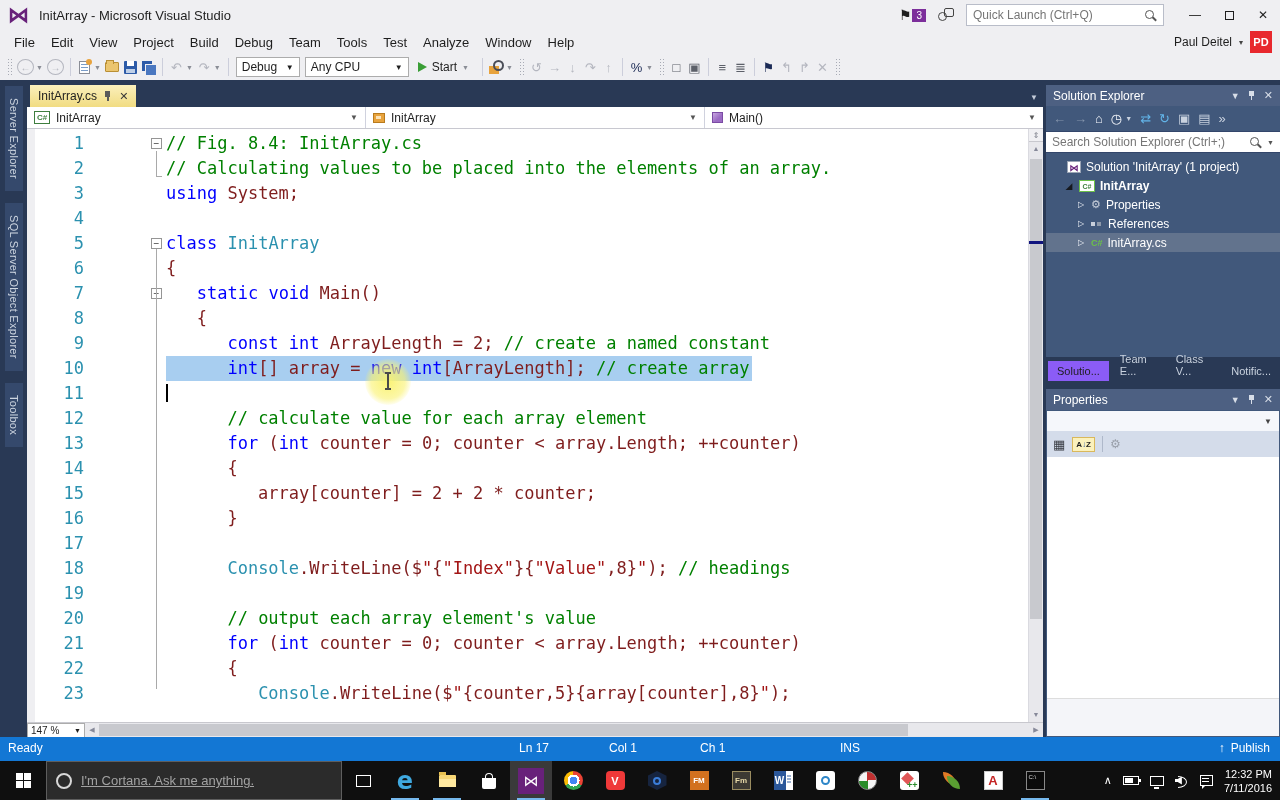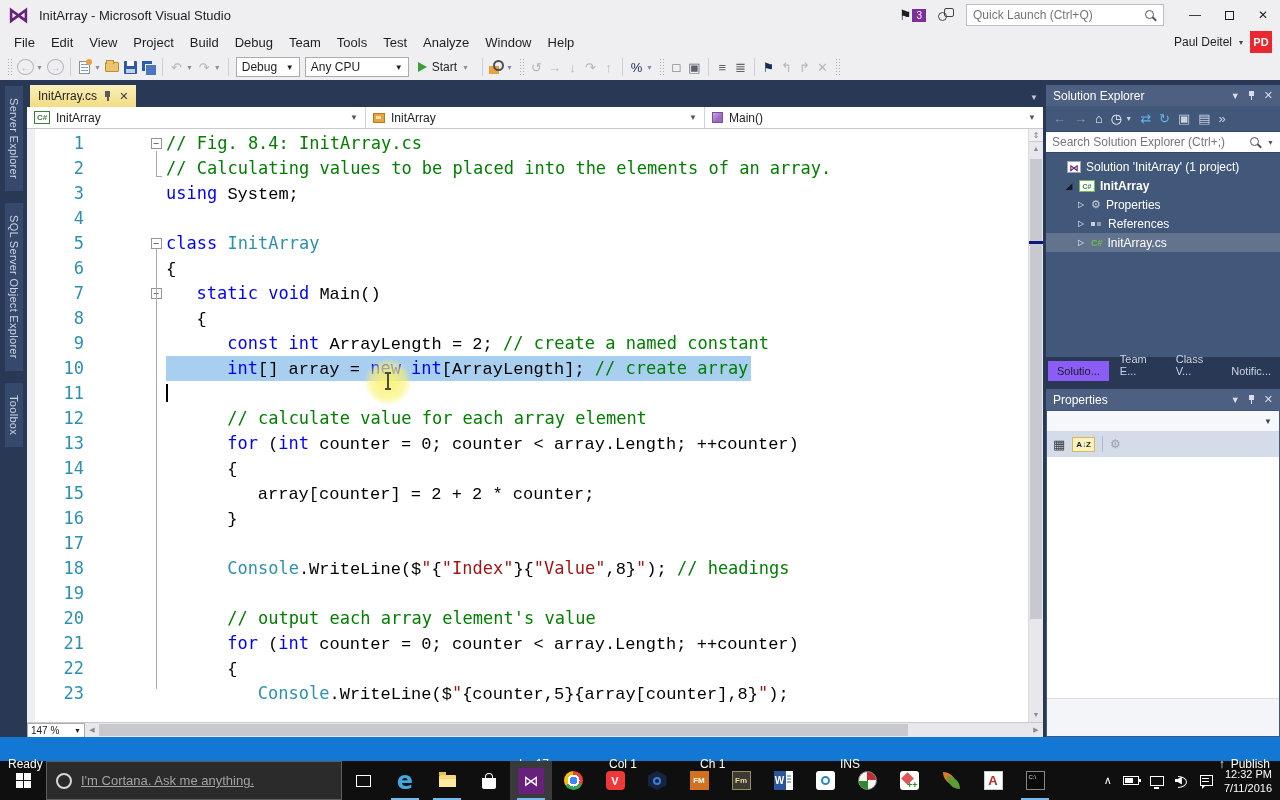--- a/index.html
+++ b/index.html
@@ -88,21 +88,21 @@
 
   .code-area { flex:1; position:relative; background:#fff; overflow:hidden; }
   .margin-strip { position:absolute; left:0; top:0; bottom:0; width:8px; background:#EFEFF2; }
   .lines { position:absolute; left:0; top:2px; right:15px; }
   .cline { display:flex; height:25px; line-height:25px; font-family:"DejaVu Sans Mono", monospace; font-size:17px; white-space:pre; }
   .ln { width:84px; padding-right:27px; text-align:right; color:#2B91AF; flex:none; }
   .foldc { width:55px; flex:none; position:relative; }
   .foldbox { position:absolute; left:40px; top:7px; width:11px; height:11px; border:1px solid #959595; background:#fff; color:#333; font-size:10px; line-height:9px; text-align:center; font-family:"Liberation Sans",sans-serif; }
   .codec { flex:none; }
   .cline.sel .codec { background:#A8CEF0; padding-right:3px; }
-  .tok-kw { color:#0000FF; } .tok-cm { color:#008000; } .tok-ty { color:#2B91AF; } .tok-st { color:#A31515; } .tok-pl { color:#000000;font-family:Liberation Mono, monospace; }
+  .tok-kw { color:#0000FF; } .tok-cm { color:#008000; } .tok-ty { color:#2B91AF; } .tok-st { color:#A31515; } .tok-pl { color:#7f1d1d; }
   .caret-bar { display:inline-block; width:2px; height:18px; background:#000; vertical-align:-3px; }
   .guide { position:absolute; border-left:1px solid #A9A9A9; left:129px; }
   .guide.g1 { top:22px; height:26px; }
   .guide.g1::after { content:""; position:absolute; bottom:0; left:0; width:5px; height:1px; background:#A9A9A9; }
   .guide.g2 { top:120px; height:440px; }
   .mousehl { position:absolute; left:338px; top:230px; width:46px; height:46px; border-radius:50%;
              background:radial-gradient(circle, rgba(250,242,110,0.95) 0%, rgba(250,242,110,0.6) 52%, rgba(250,242,110,0) 74%); }
   .ibeam { position:absolute; left:22px; top:13px; width:2px; height:18px; background:#4A4A4A; }
   .ibeam::before, .ibeam::after { content:""; position:absolute; left:-2px; width:6px; height:2px; background:#4A4A4A; }
   .ibeam::before { top:0; } .ibeam::after { bottom:0; }
@@ -166,21 +166,21 @@
   .cat-ic { font-size:13px; color:#3A3D44; }
   .azbox { background:#FBF1BC; border:1px solid #D9B85C; font-size:8px; font-weight:bold; color:#1E1E1E; padding:2px 3px; }
   .azbox .blue { color:#2D5BA8; }
   .props-sep { width:1px; height:16px; background:#AEB8CA; }
   .wrench-dis { font-size:12px; color:#9AA0AA; }
   .props-content { flex:1; background:#fff; margin:0 1px 1px 1px; position:relative; }
   .props-desc { position:absolute; left:0; right:0; bottom:0; height:38px; background:#F4F5F9; border-top:1px solid #DDD; }
 
   
   .statusbar { height:24px; background:#1377D4; position:relative; color:#fff; font-size:12px; flex:none; }
-  .sb-item { position:absolute; top:20px; }
+  .sb-item { position:absolute; top:4px; }
   .sb-ready { left:8px; }
   .sb-ln { left:519px; } .sb-col { left:609px; } .sb-ch { left:700px; } .sb-ins { left:840px; }
   .sb-publish { right:10px; display:flex; gap:6px; align-items:center; }
 
   
   .taskbar { height:39px; background:#0F0F0F; display:flex; align-items:stretch; }
   .tk-start { width:46px; display:flex; align-items:center; justify-content:center; }
   .winlogo { display:grid; grid-template-columns:7px 7px; grid-template-rows:7px 7px; gap:1px; }
   .winlogo span { background:#fff; }
   .cortana { width:296px; background:#2B2B2B; border:1px solid #5E5E5E; display:flex; align-items:center; gap:9px; padding:0 9px; }

